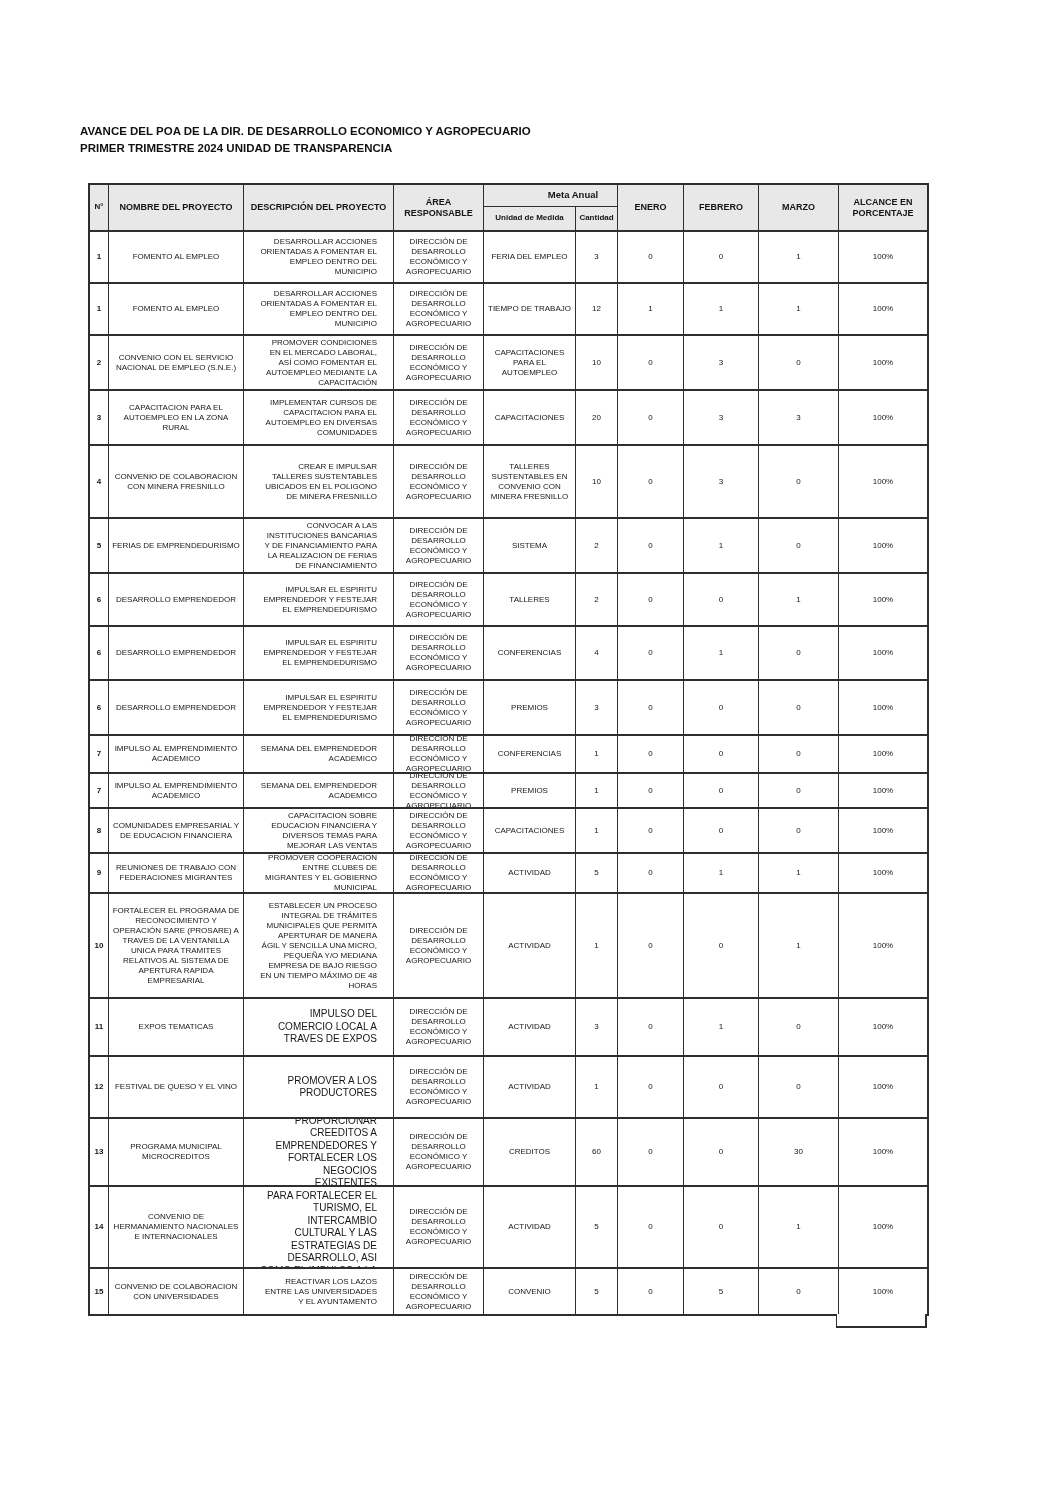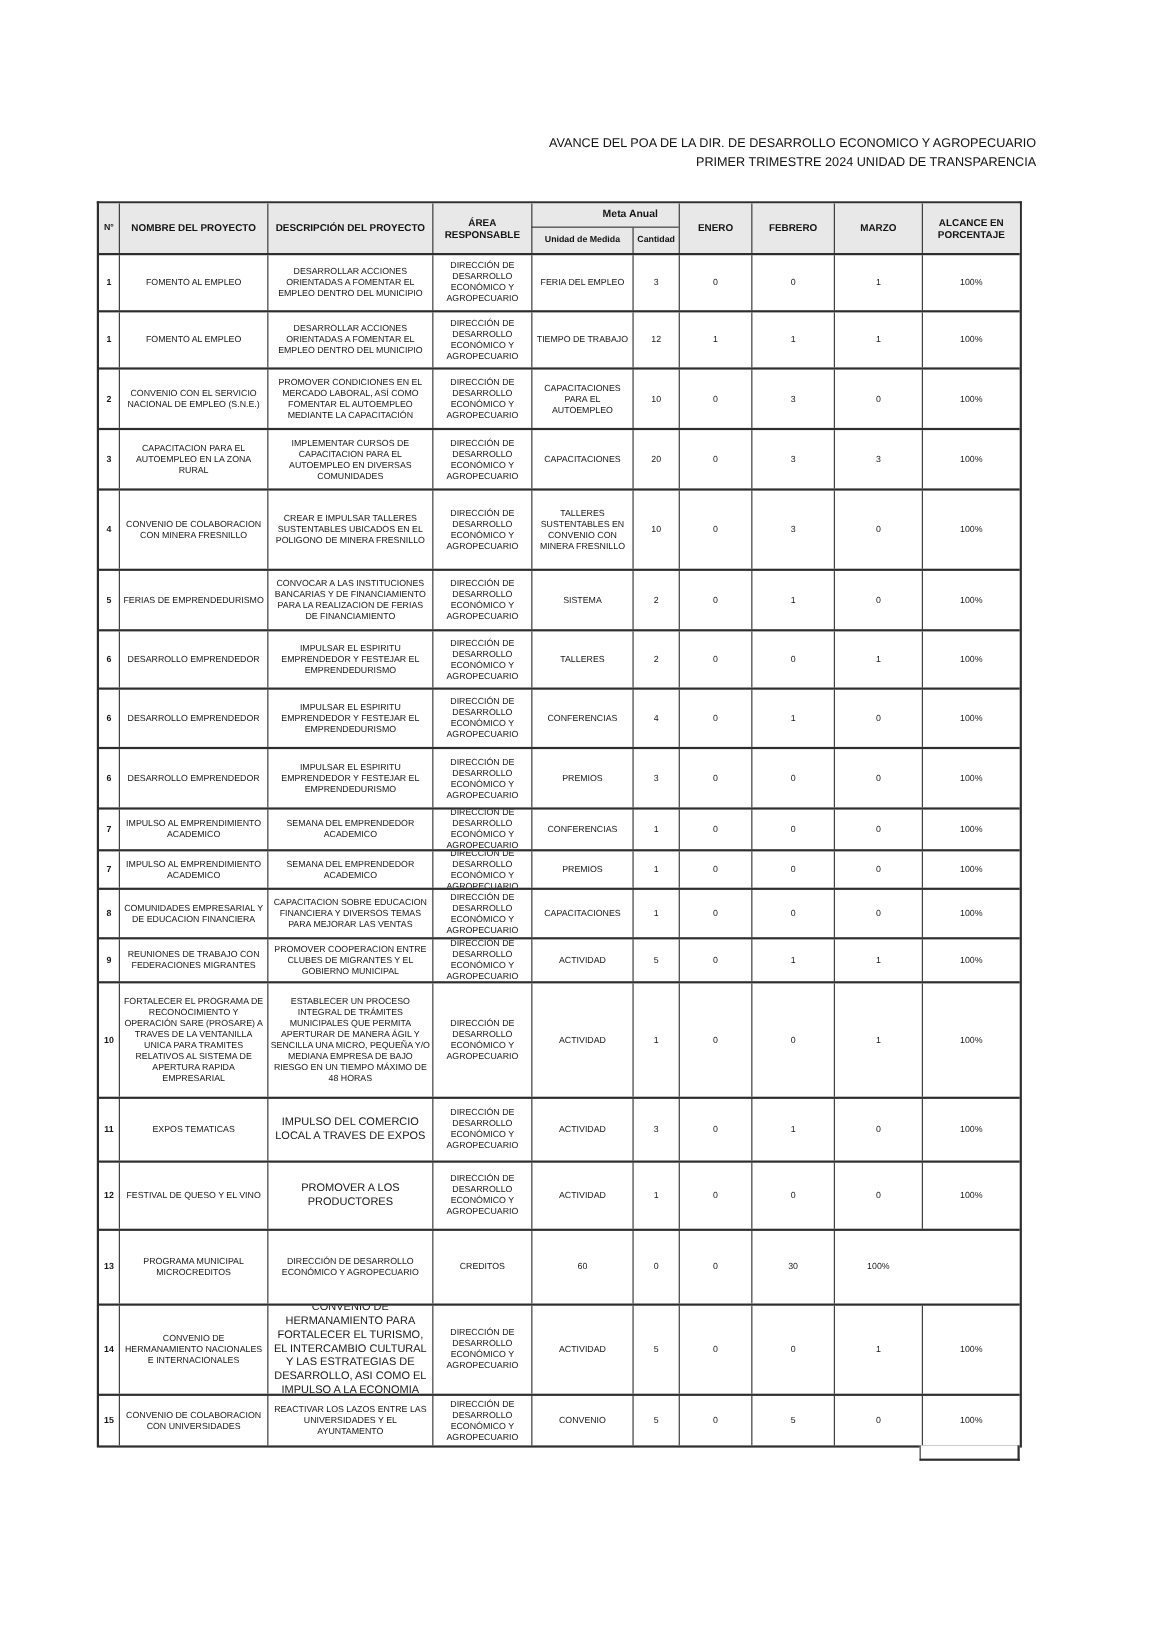--- a/index.html
+++ b/index.html
@@ -2,22 +2,22 @@
 <html><head>
 <meta charset="utf-8">
 <style>
   html,body{margin:0;padding:0;}
   body{
     width:1058px;height:1497px;background:#ffffff;position:relative;
     font-family:"Liberation Sans", sans-serif;color:#161616;
     -webkit-font-smoothing:antialiased;
   }
   #doc-title{
-    position:absolute;left:105px;top:123px;width:837px;
-    text-align:right;font-weight:normal;font-size:11.5px;line-height:17px;
+    position:absolute;left:80px;top:123px;width:837px;
+    text-align:left;font-weight:bold;font-size:11.5px;line-height:17px;
     letter-spacing:0px;color:#111;
   }
   #poa-table{
     position:absolute;left:88px;top:183px;width:841px;
     box-sizing:border-box;
     border:2px solid #2e2e2e;border-bottom:none;
     background:#fff;
   }
   
   #table-header{
@@ -43,21 +43,21 @@
     grid-template-columns:18px 135px 150px 90px 92px 42px 66px 75px 80px 89px;
     box-sizing:border-box;border-bottom:2px solid #2e2e2e;
   }
   .cell{
     display:flex;align-items:center;justify-content:center;text-align:center;
     font-size:8px;line-height:10px;box-sizing:border-box;
     overflow:hidden;padding:0 3px;
   }
   .cell.b-left{border-left:1px solid #2e2e2e;}
   .c-num{font-weight:bold;font-size:8px;padding:0 1px;}
-  .c-desc{padding:0 2px;}
+  .c-desc{padding:0 16px;text-align:right;}
   .c-cant,.c-mes,.c-alc{font-size:8px;}
   
   #table-body .t-row:nth-child(1){height:52px;}
   #table-body .t-row:nth-child(2){height:52px;}
   #table-body .t-row:nth-child(3){height:55px;}
   #table-body .t-row:nth-child(4){height:55px;}
   #table-body .t-row:nth-child(5){height:73px;}
   #table-body .t-row:nth-child(6){height:55px;}
   #table-body .t-row:nth-child(7){height:53px;}
   #table-body .t-row:nth-child(8){height:54px;}
@@ -296,20 +296,21 @@
         <div class="cell c-unidad b-left">ACTIVIDAD</div>
         <div class="cell c-cant b-left">1</div>
         <div class="cell c-mes b-left">0</div>
         <div class="cell c-mes b-left">0</div>
         <div class="cell c-mes b-left">0</div>
         <div class="cell c-alc b-left">100%</div>
       </div>
       <div class="t-row">
         <div class="cell c-num">13</div>
         <div class="cell c-nombre b-left">PROGRAMA MUNICIPAL MICROCREDITOS</div>
+        <div class="cell c-desc b-left">PROPORCIONAR CREEDITOS A EMPRENDEDORES Y FORTALECER LOS NEGOCIOS EXISTENTES</div>
         <div class="cell c-area b-left">DIRECCIÓN DE DESARROLLO ECONÓMICO Y AGROPECUARIO</div>
         <div class="cell c-unidad b-left">CREDITOS</div>
         <div class="cell c-cant b-left">60</div>
         <div class="cell c-mes b-left">0</div>
         <div class="cell c-mes b-left">0</div>
         <div class="cell c-mes b-left">30</div>
         <div class="cell c-alc b-left">100%</div>
       </div>
       <div class="t-row">
         <div class="cell c-num">14</div>

